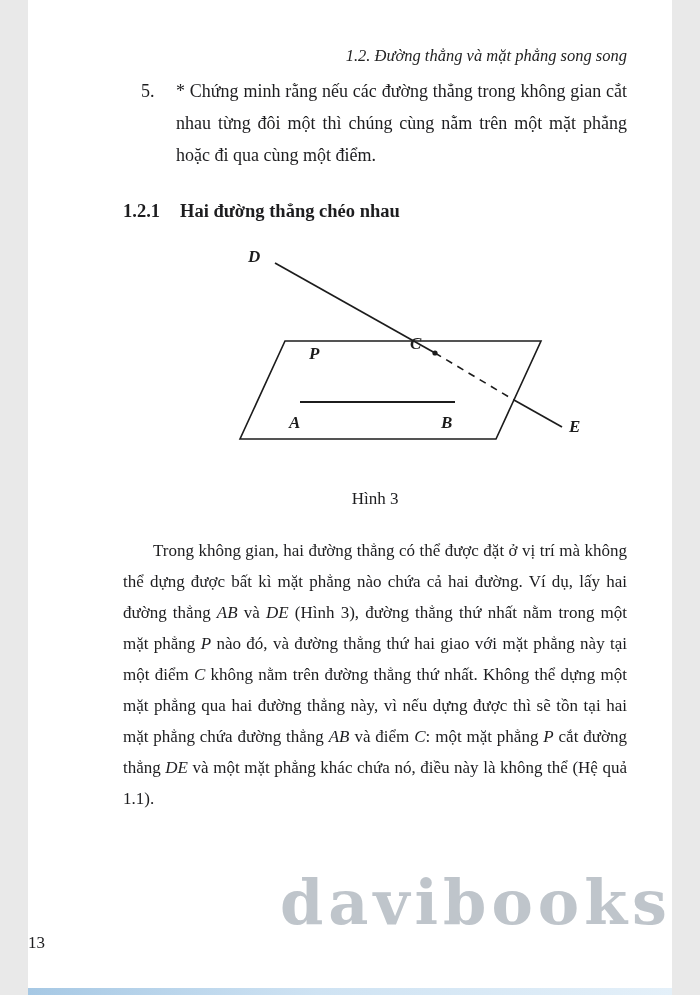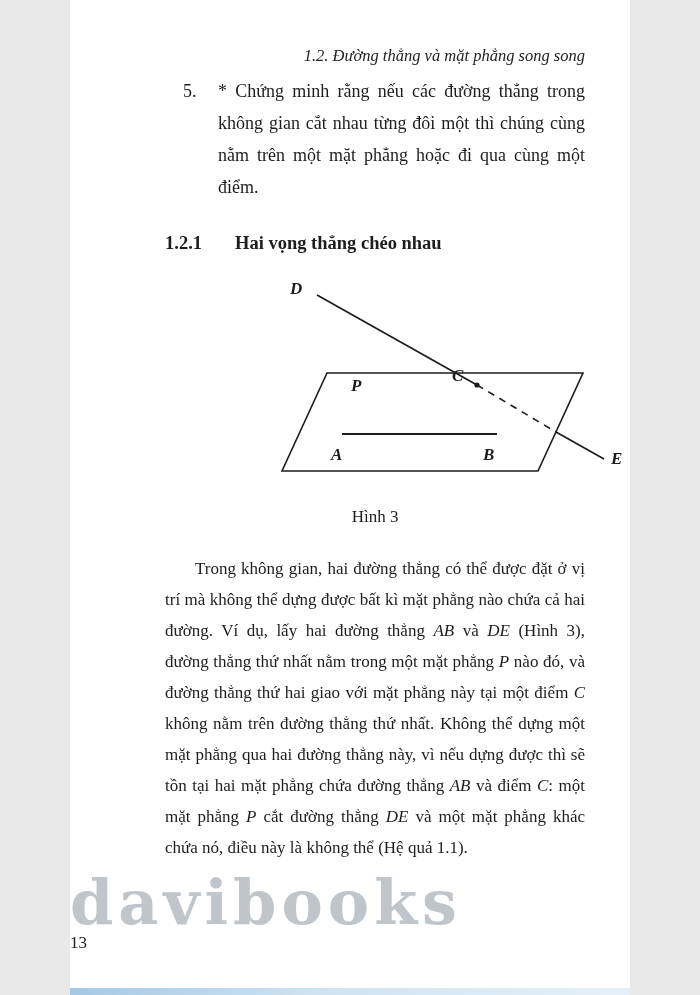--- a/index.html
+++ b/index.html
@@ -1,18 +1,18 @@
 <!DOCTYPE html>
 <html><head>
 <meta charset="utf-8">
 <style>
   html,body{margin:0;padding:0;background:#e9e9e9;}
   .page{
     position:relative;
-    width:560px;height:995px;
+    width:644px;height:995px;
     margin:0 auto;
     background:#ffffff;
     overflow:hidden;
     font-family:"Liberation Serif", serif;
     color:#1d1d1f;
   }
   .content{padding:0 45px 0 95px;}
   .running-header{
     padding-top:46px;
     text-align:right;
@@ -38,47 +38,47 @@
     font-size:23px;
     font-weight:bold;
     letter-spacing:.2px;
   }
   .section-heading .sec-num{margin-right:30px;}
   .subsection-heading{
     margin-top:30px;
     font-size:18.5px;
     font-weight:bold;
   }
-  .subsection-heading .sub-num{margin-right:33px;}
+  .subsection-heading .sub-num{margin-right:20px;}
   figure{margin:24px 0 0 0;padding:0;}
   figure svg{display:block;}
   figcaption{
     text-align:center;
     font-size:17px;
-    margin-top:14px;
+    margin-top:28px;
   }
   .fig-label{
     font-family:"Liberation Serif", serif;
     font-style:italic;
     font-weight:bold;
     font-size:17px;
     fill:#1c1c1c;
   }
   .para{
     margin-top:26px;
     font-size:17px;
     line-height:31px;
     text-align:justify;
     text-indent:30px;
   }
   .para i{font-style:italic;}
   .wm-main{
     position:absolute;
     top:866px;left:0;right:0;
-    text-align:left;
+    text-align:right;
     font-family:"DejaVu Serif", serif;
     font-weight:bold;
     font-size:62px;
     letter-spacing:5px;
     color:rgba(138,149,160,.55);
     text-shadow:0 1px 0 rgba(255,255,255,.8);
     pointer-events:none;
     z-index:2;
   }
   .wm-sub{
@@ -117,21 +117,21 @@
     <div class="running-header">1.2. Đường thẳng và mặt phẳng song song</div>
 
 
     <div class="exercise">
       <span class="num">5.</span>
       <span class="txt">* Chứng minh rằng nếu các đường thẳng trong không gian cắt nhau từng đôi một thì chúng cùng nằm trên một mặt phẳng hoặc đi qua cùng một điểm.</span>
     </div>
 
 
     <div class="subsection-heading">
-      <span class="sub-num">1.2.1</span><span>Hai vọng thẳng chéo nhau</span>
+      <span class="sub-num">1.2.1</span><span>Hai đường thẳng chéo nhau</span>
     </div>
 
     <figure>
       <svg width="560" height="215" viewBox="0 0 560 215">
 
         <polygon points="162,95 418,95 373,193 117,193" fill="none" stroke="#1c1c1c" stroke-width="1.6"></polygon>
 
         <line x1="152" y1="17" x2="312" y2="107" stroke="#1c1c1c" stroke-width="1.7"></line>
 
         <line x1="312" y1="107" x2="391" y2="154" stroke="#1c1c1c" stroke-width="1.6" stroke-dasharray="7 6"></line>

